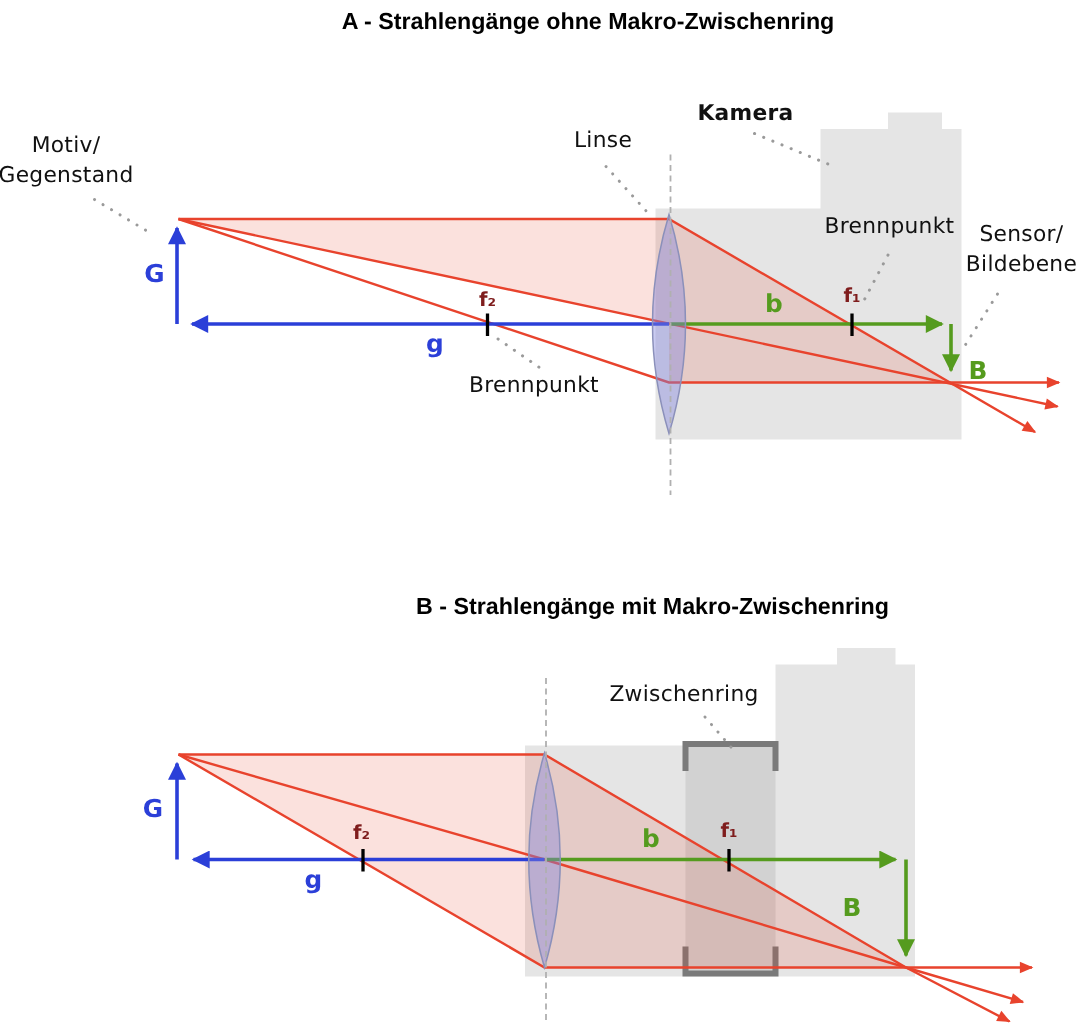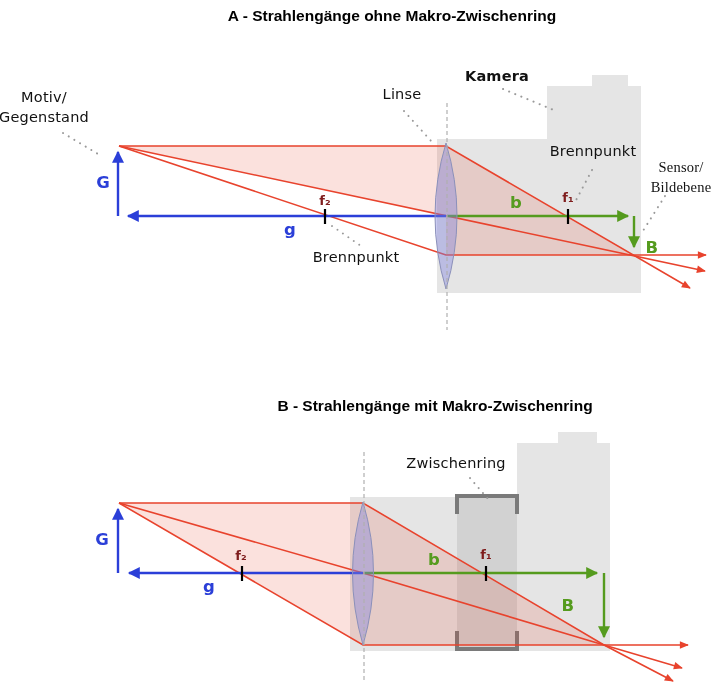--- a/index.html
+++ b/index.html
@@ -121,21 +121,21 @@
   <div class="lbl" style="left:44px;top:108px;">
     <div>Motiv/</div>
     <div>Gegenstand</div>
   </div>
 
   <div class="lbl" style="left:402px;top:95px;">Linse</div>
   <div class="lbl" style="left:497px;top:77px;font-weight:bold;">Kamera</div>
   <div class="lbl" style="left:356px;top:258px;">Brennpunkt</div>
   <div class="lbl" style="left:593px;top:152px;">Brennpunkt</div>
 
-  <div class="lbl" style="left:681px;top:178px;font-family:Liberation Serif, serif;">
+  <div class="lbl" style="left:681px;top:167px;">
     <div>Sensor/</div>
     <div>Bildebene</div>
   </div>
 
   <div class="lbl blue" style="left:103px;top:183px;">G</div>
   <div class="lbl blue" style="left:290px;top:230px;">g</div>
   <div class="lbl fpt" style="left:325px;top:201px;">f₂</div>
   <div class="lbl fpt" style="left:568px;top:198px;">f₁</div>
   <div class="lbl green" style="left:516px;top:203px;">b</div>
   <div class="lbl green" style="left:652px;top:248px;">B</div>

